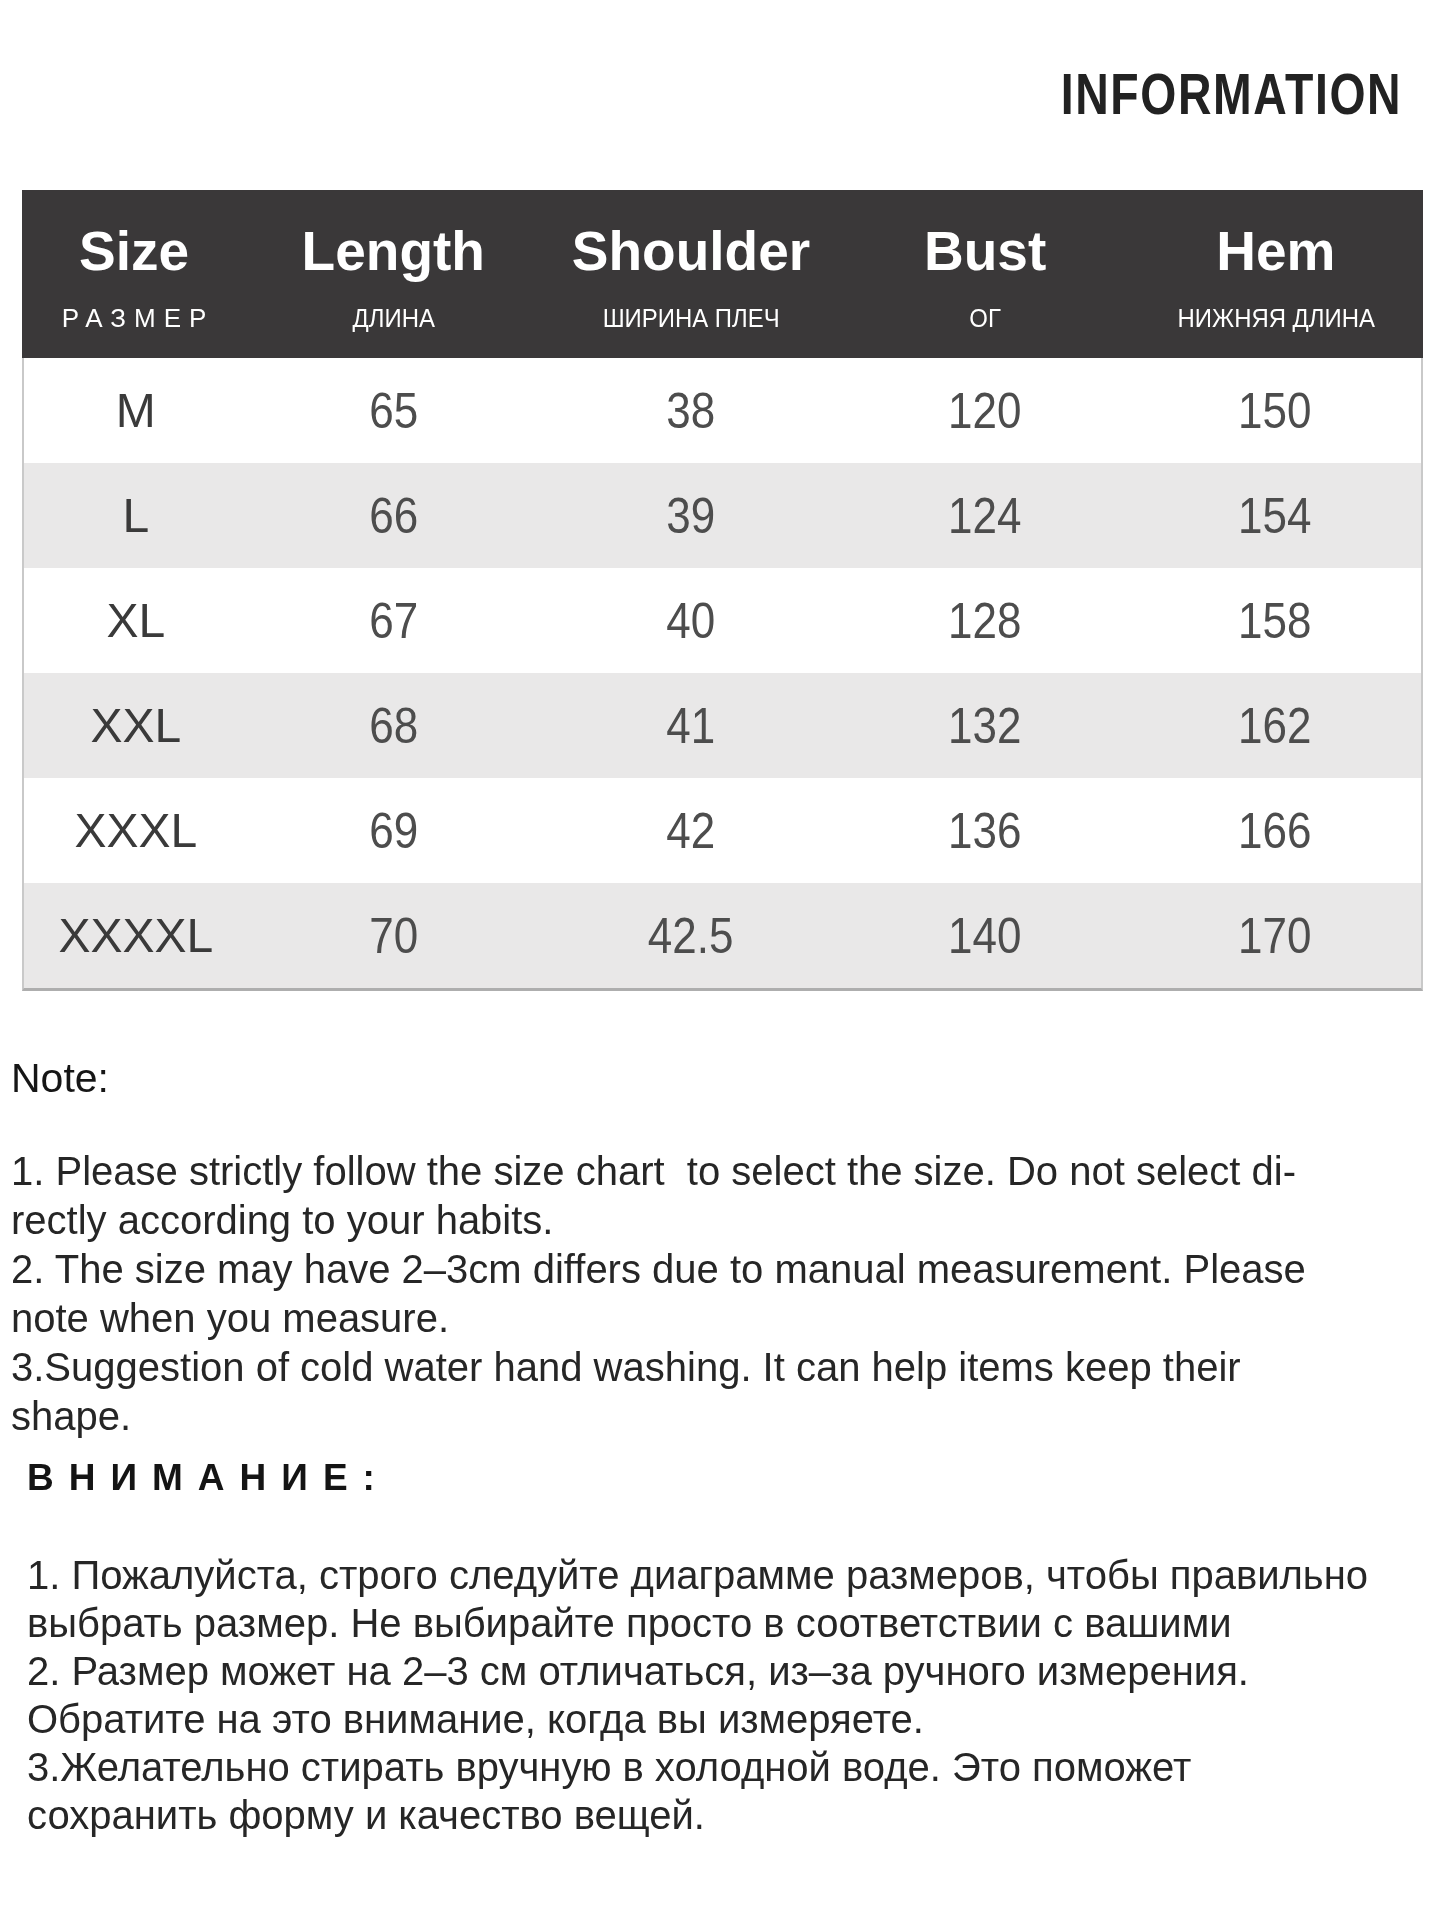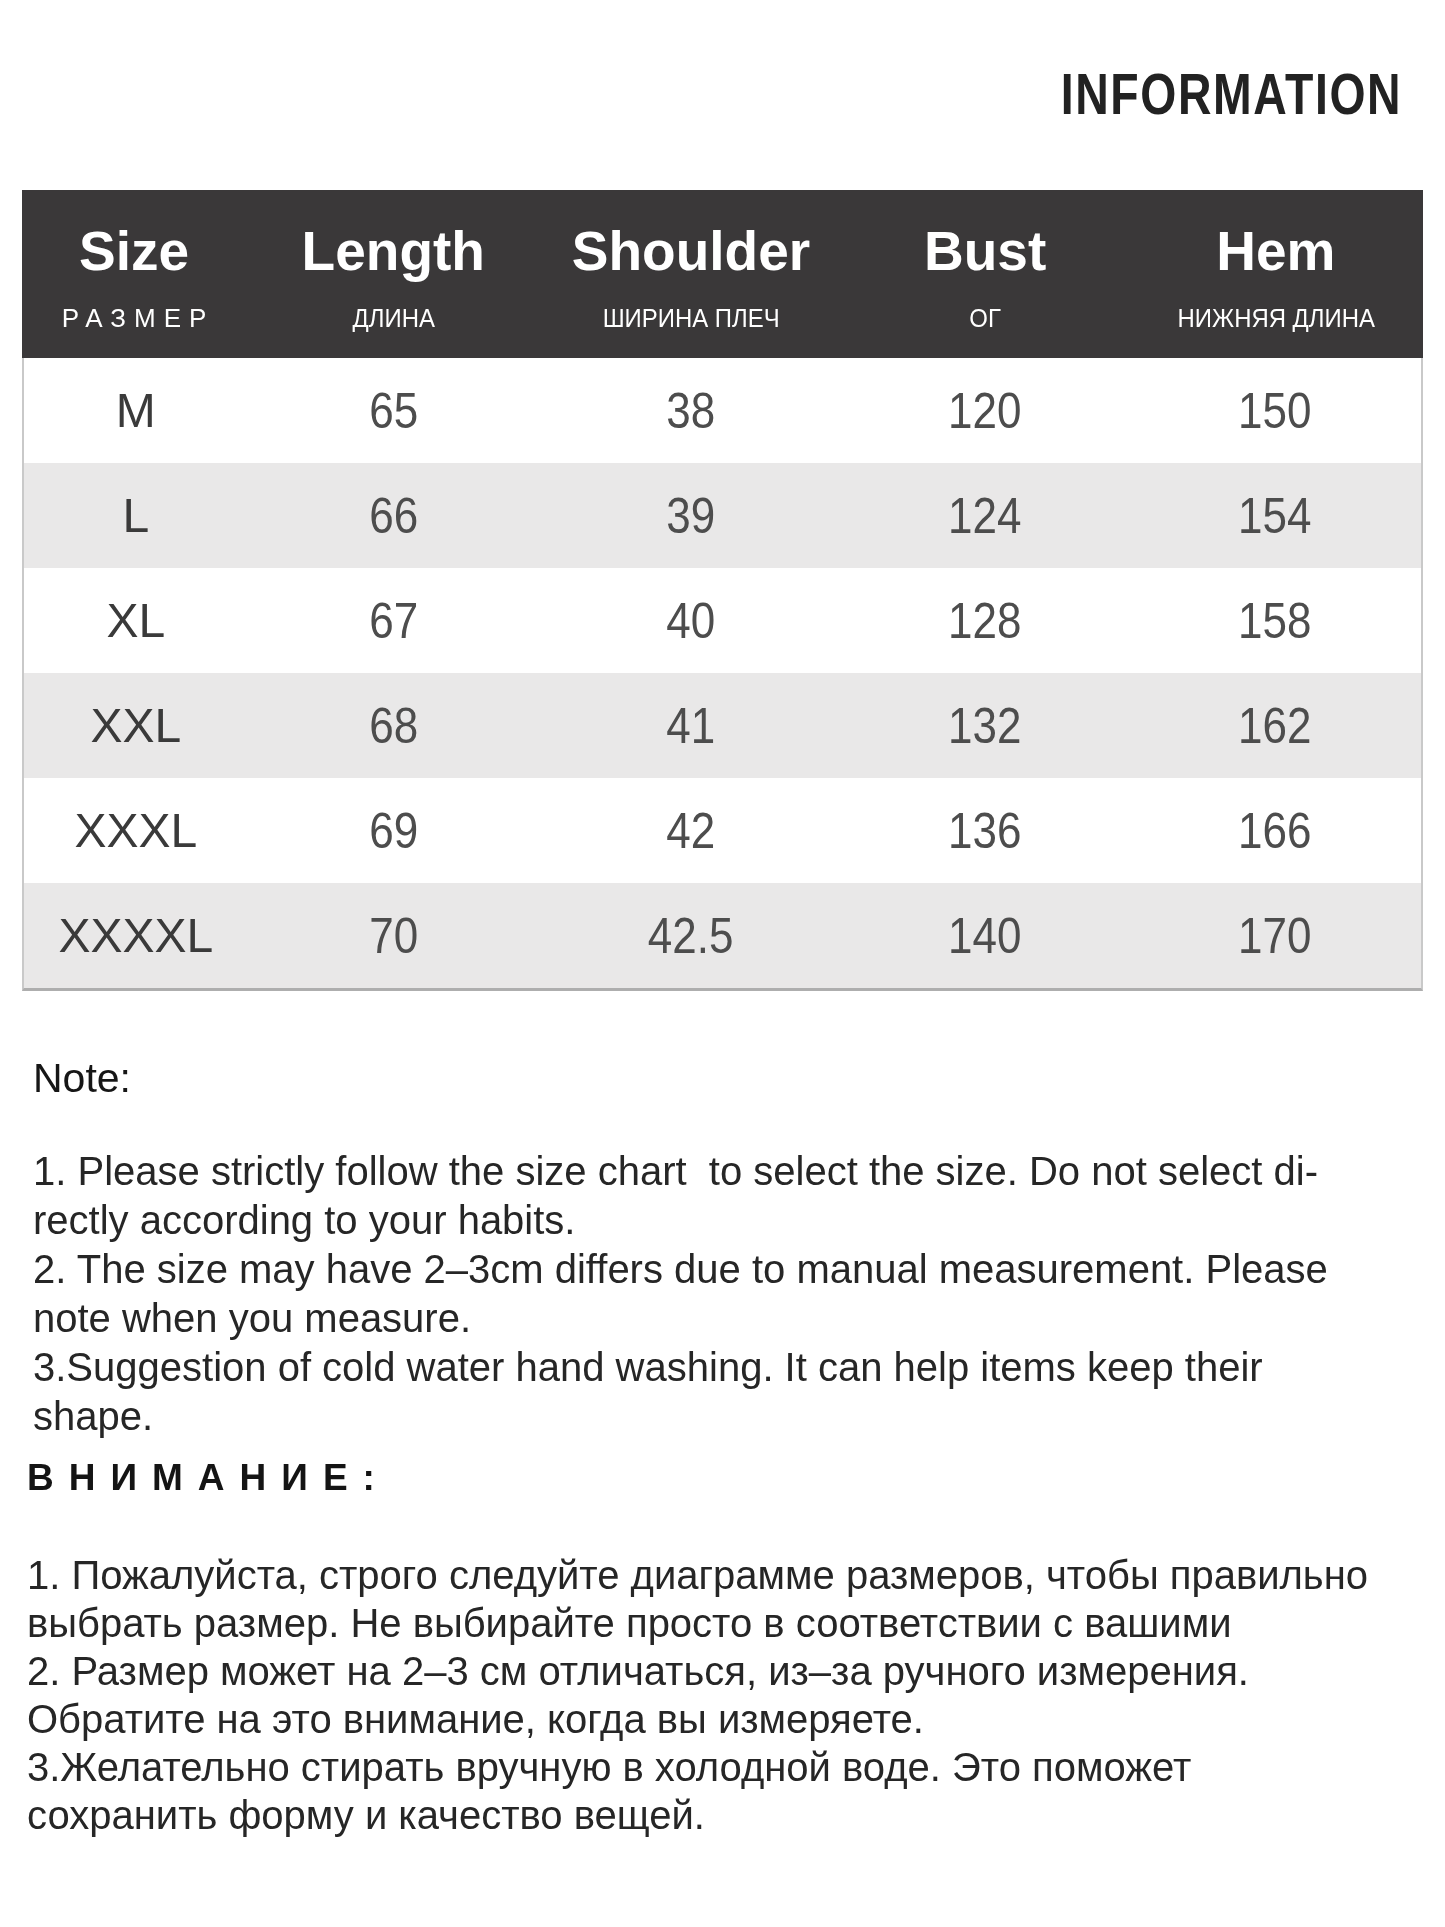--- a/index.html
+++ b/index.html
@@ -108,21 +108,21 @@
     display: inline-block;
     font-size: 50px;
     color: #4d4d4d;
     transform: scaleX(0.88);
     transform-origin: center;
   }
 
   
   .note-en {
     position: absolute;
-    left: 33px;
+    left: 11px;
     top: 1056px;
     width: 1392px;
   }
   .note-en h2 {
     margin: 0 0 46px 0;
     font-size: 41px;
     font-weight: 400;
     color: #161616;
     line-height: 1.1;
   }

